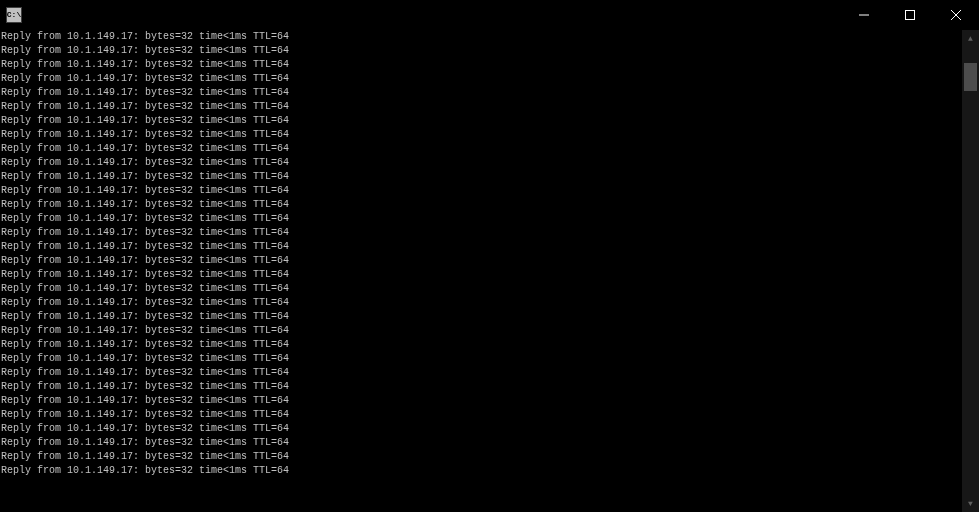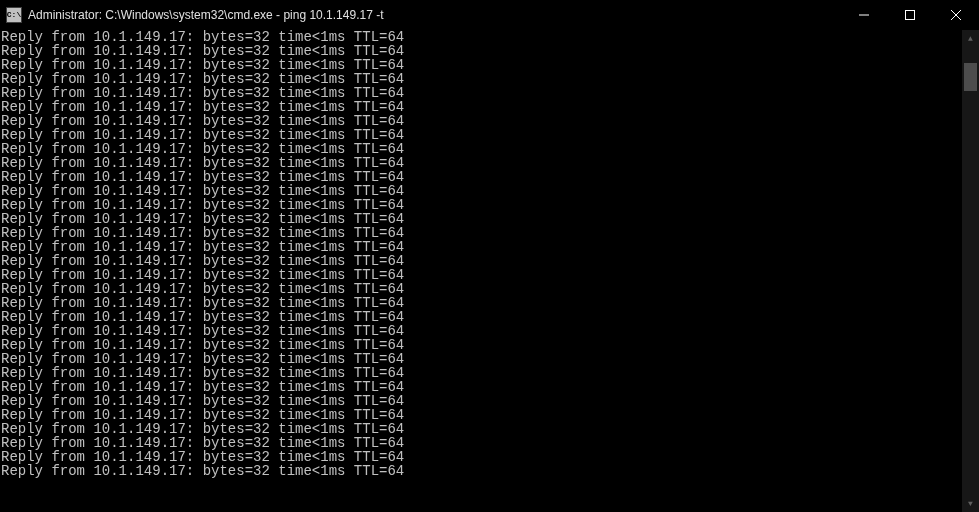--- a/index.html
+++ b/index.html
@@ -72,21 +72,21 @@
       background: #000;
     }
     .console-lines {
       position: absolute;
       top: 0; left: 0; right: 17px; bottom: 0;
       overflow: hidden;
       padding-left: 1px;
     }
     .line {
       color: #c0c0c0;
-      font-size: 14px;
+      font-size: 10px;
       line-height: 14px;
       white-space: pre;
       font-family: Consolas, 'Courier New', monospace;
       letter-spacing: 0;
     }
     .scrollbar {
       position: absolute;
       top: 0; right: 0; bottom: 0;
       width: 17px;
       background: #171717;
@@ -115,21 +115,20 @@
       position: absolute;
       bottom: 0; left: 0;
     }
   </style>
 </head>
 <body>
 
 <div class="window">
   <div class="titlebar">
     <div class="titlebar-icon">C:\</div>
-    <div class="titlebar-text">Administrator: C:\Windows\system32\cmd.exe - ping  10.1.149.17 -t</div>
     <div class="titlebar-spacer"></div>
     <div class="window-controls">
       <div class="win-btn">
         <svg viewBox="0 0 10 10">
             <line x1="0" y1="5" x2="10" y2="5"></line>
           </svg>
       </div>
       <div class="win-btn">
         <svg viewBox="0 0 10 10">
             <rect x="0.5" y="0.5" width="9" height="9"></rect>

